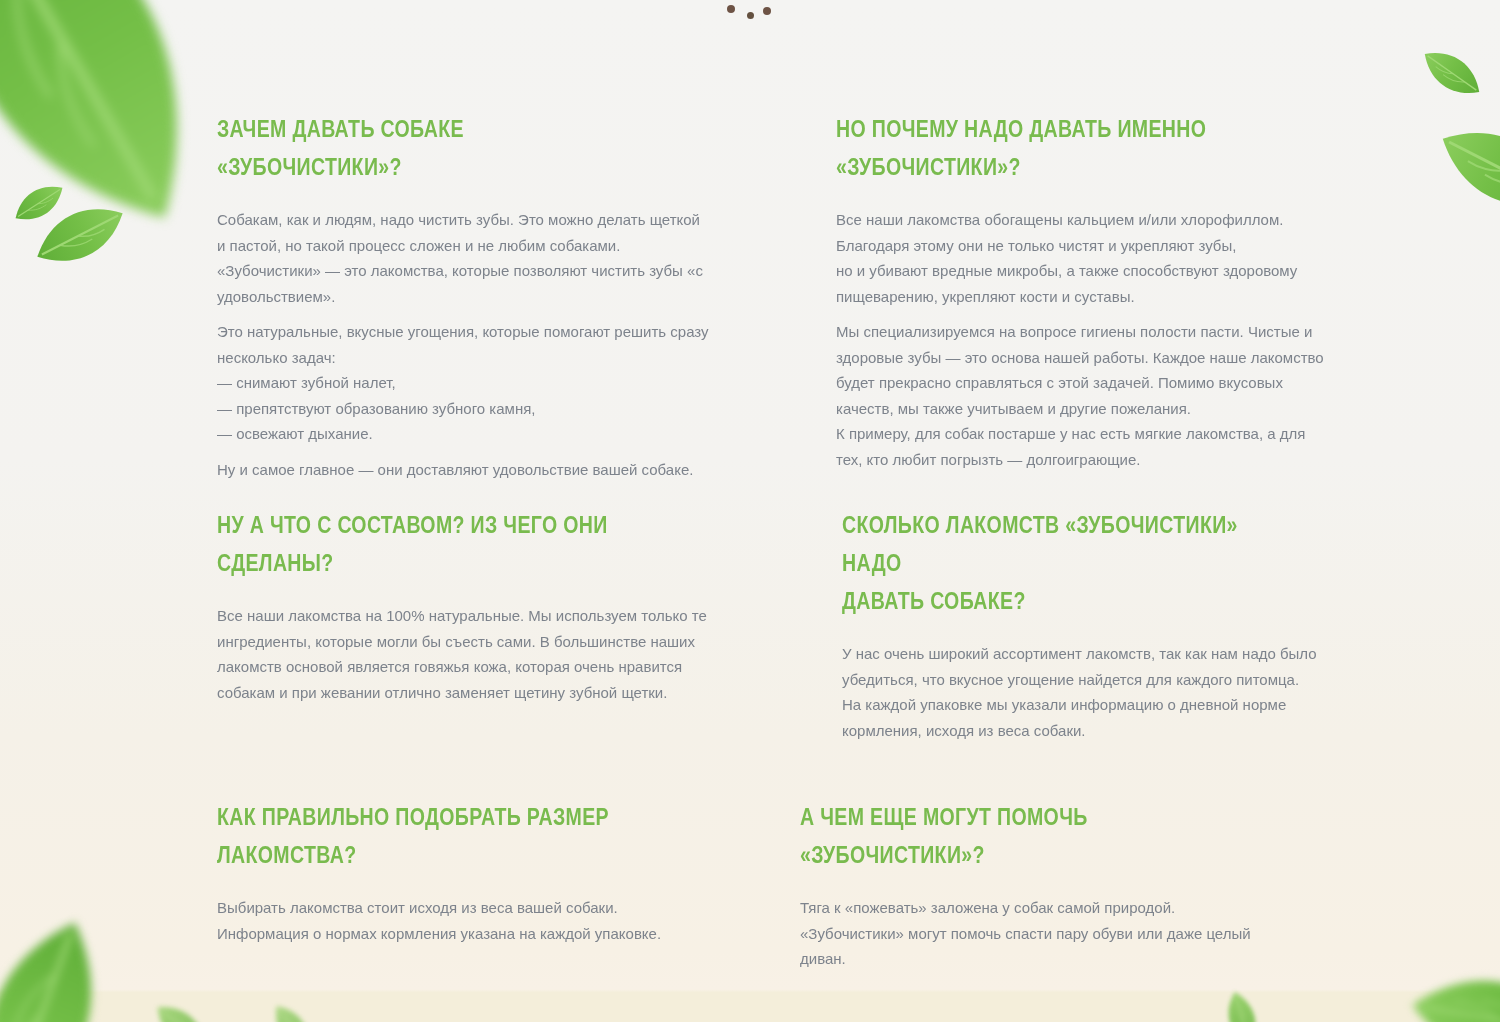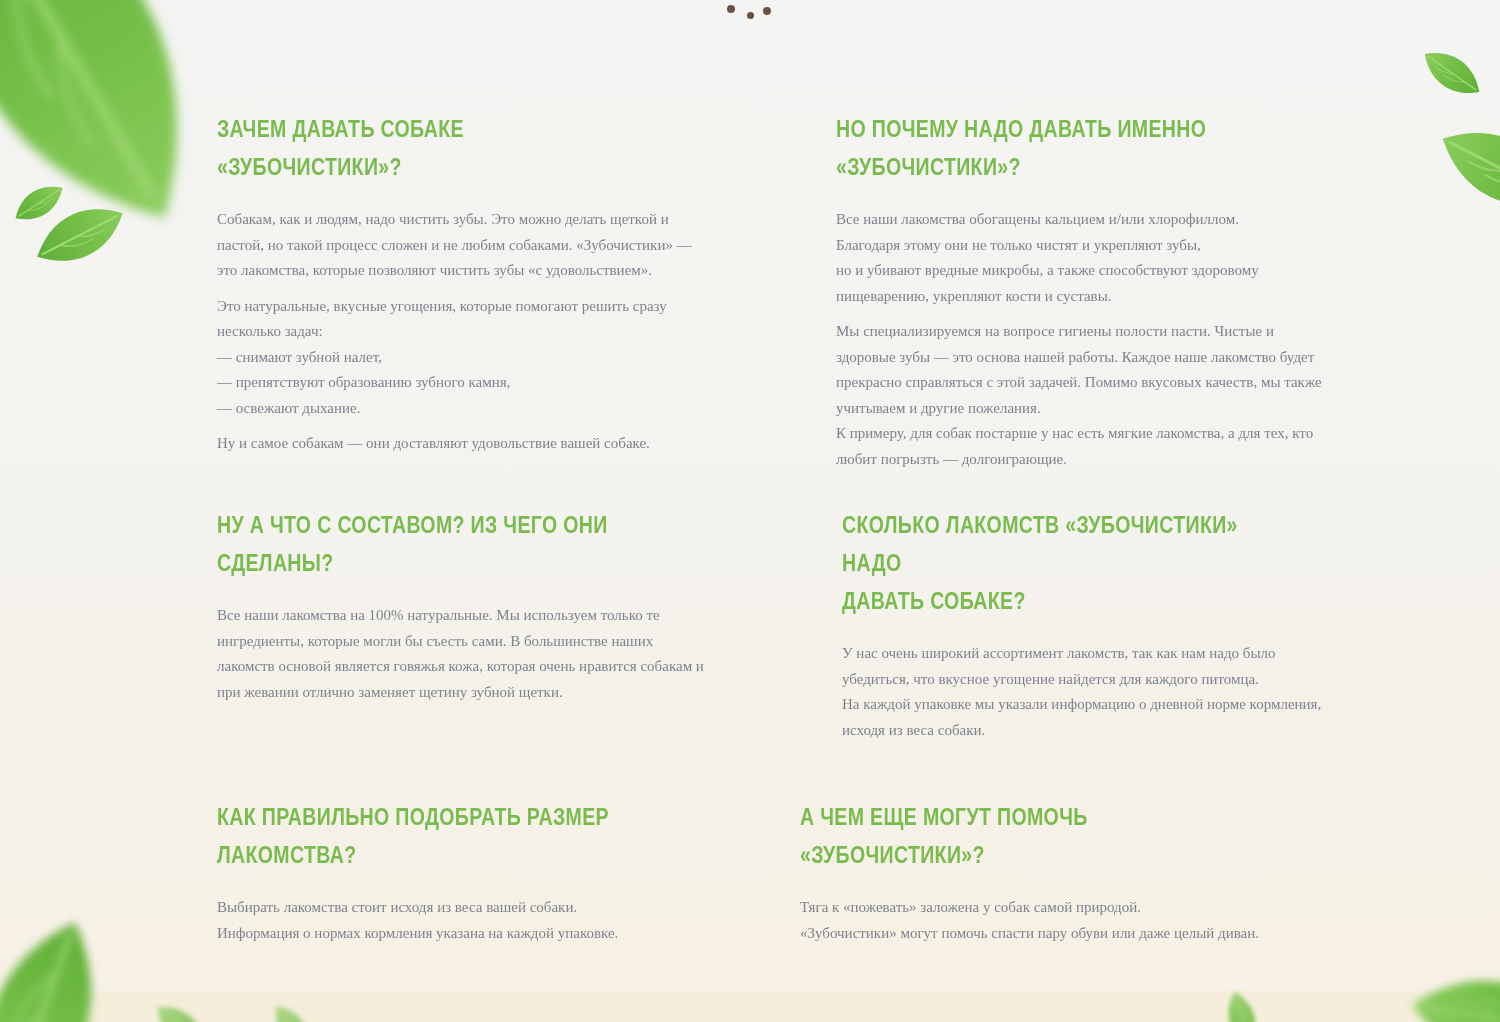--- a/index.html
+++ b/index.html
@@ -25,21 +25,20 @@
     transform: scaleX(0.85);
     transform-origin: left top;
     margin-bottom: 21px;
   }
   .faq-section p {
     font-size: 15px;
     line-height: 25.5px;
     color: #7d838c;
     white-space: pre-line;
     margin-bottom: 10px;
-    font-family: Liberation Serif, serif;
   }
 
   .s0 { left: 217px; top: 110px; }
   .s1 { left: 800px; top: 110px; margin-left: 36px; }
   .s2 { left: 217px; top: 506px; }
   .s3 { left: 842px; top: 506px; }
   .s4 { left: 217px; top: 798px; }
   .s5 { left: 800px; top: 798px; }
 
   
@@ -117,21 +116,21 @@
   <span class="dot d3"></span>
 </div>
 
 <section class="faq-section s0">
   <h2>ЗАЧЕМ ДАВАТЬ СОБАКЕ «ЗУБОЧИСТИКИ»?</h2>
   <p>Собакам, как и людям, надо чистить зубы. Это можно делать щеткой и пастой, но такой процесс сложен и не любим собаками. «Зубочистики» — это лакомства, которые позволяют чистить зубы «с удовольствием».</p>
   <p>Это натуральные, вкусные угощения, которые помогают решить сразу несколько задач:
 — снимают зубной налет,
 — препятствуют образованию зубного камня,
 — освежают дыхание.</p>
-  <p>Ну и самое собакам — они доставляют удовольствие вашей собаке.</p>
+  <p>Ну и самое главное — они доставляют удовольствие вашей собаке.</p>
 </section>
 
 <section class="faq-section s1">
   <h2>НО ПОЧЕМУ НАДО ДАВАТЬ ИМЕННО
 «ЗУБОЧИСТИКИ»?</h2>
   <p>Все наши лакомства обогащены кальцием и/или хлорофиллом.
 Благодаря этому они не только чистят и укрепляют зубы,
 но и убивают вредные микробы, а также способствуют здоровому пищеварению, укрепляют кости и суставы.</p>
   <p>Мы специализируемся на вопросе гигиены полости пасти. Чистые и здоровые зубы — это основа нашей работы. Каждое наше лакомство будет прекрасно справляться с этой задачей. Помимо вкусовых качеств, мы также учитываем и другие пожелания.
 К примеру, для собак постарше у нас есть мягкие лакомства, а для тех, кто любит погрызть — долгоиграющие.</p>

